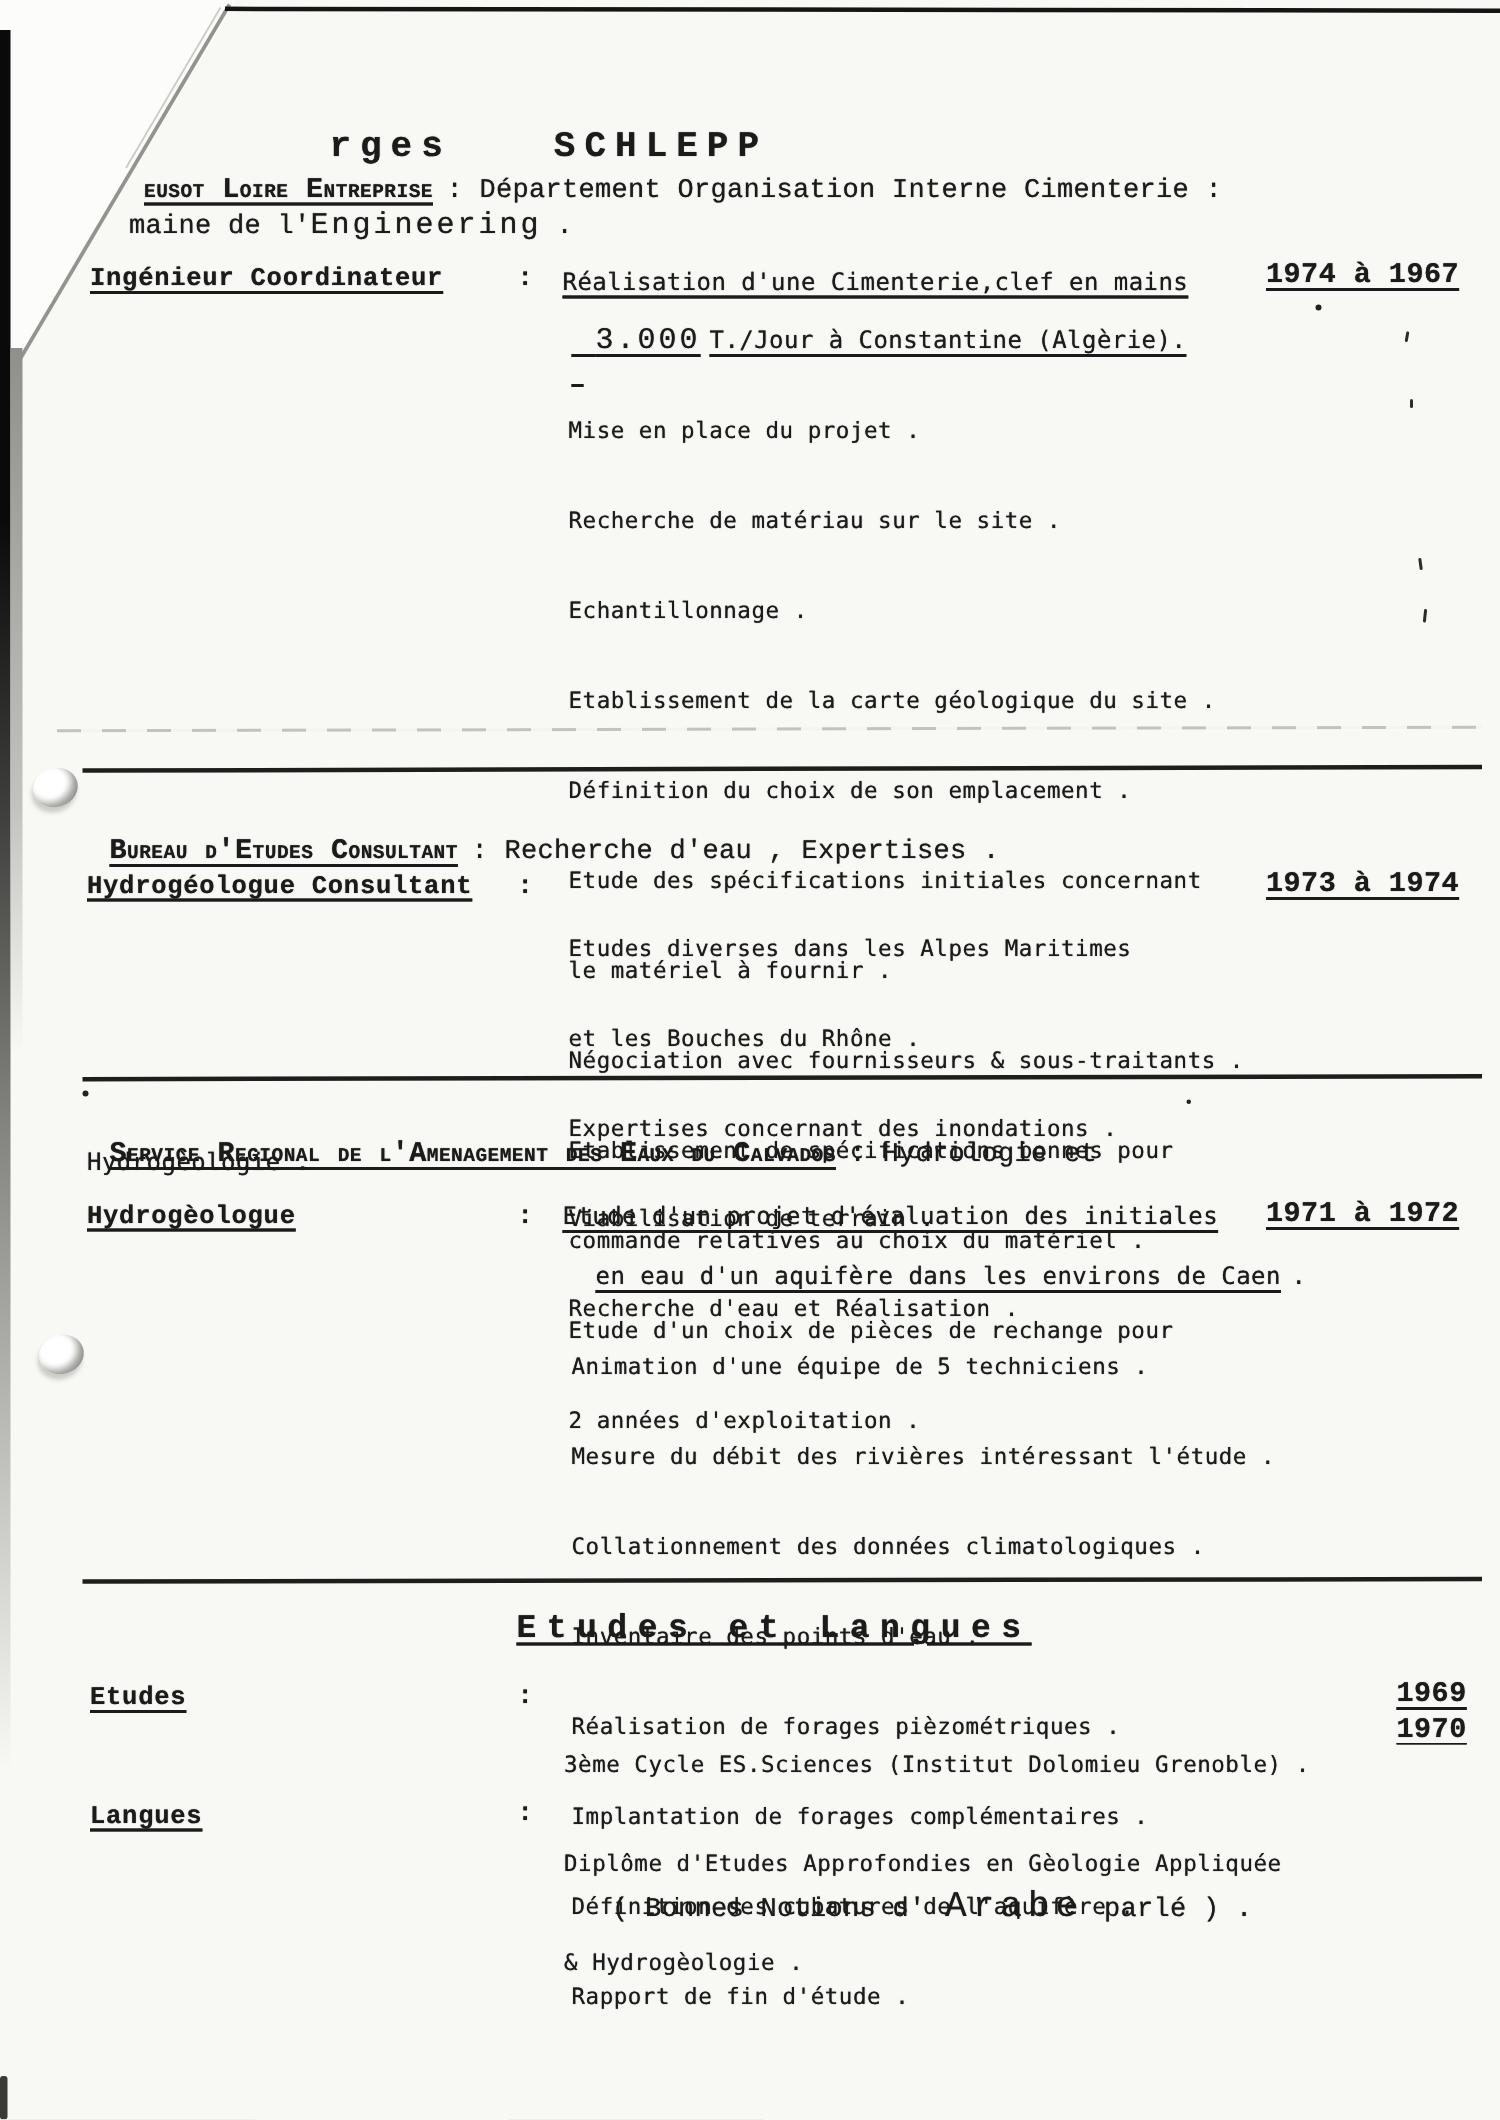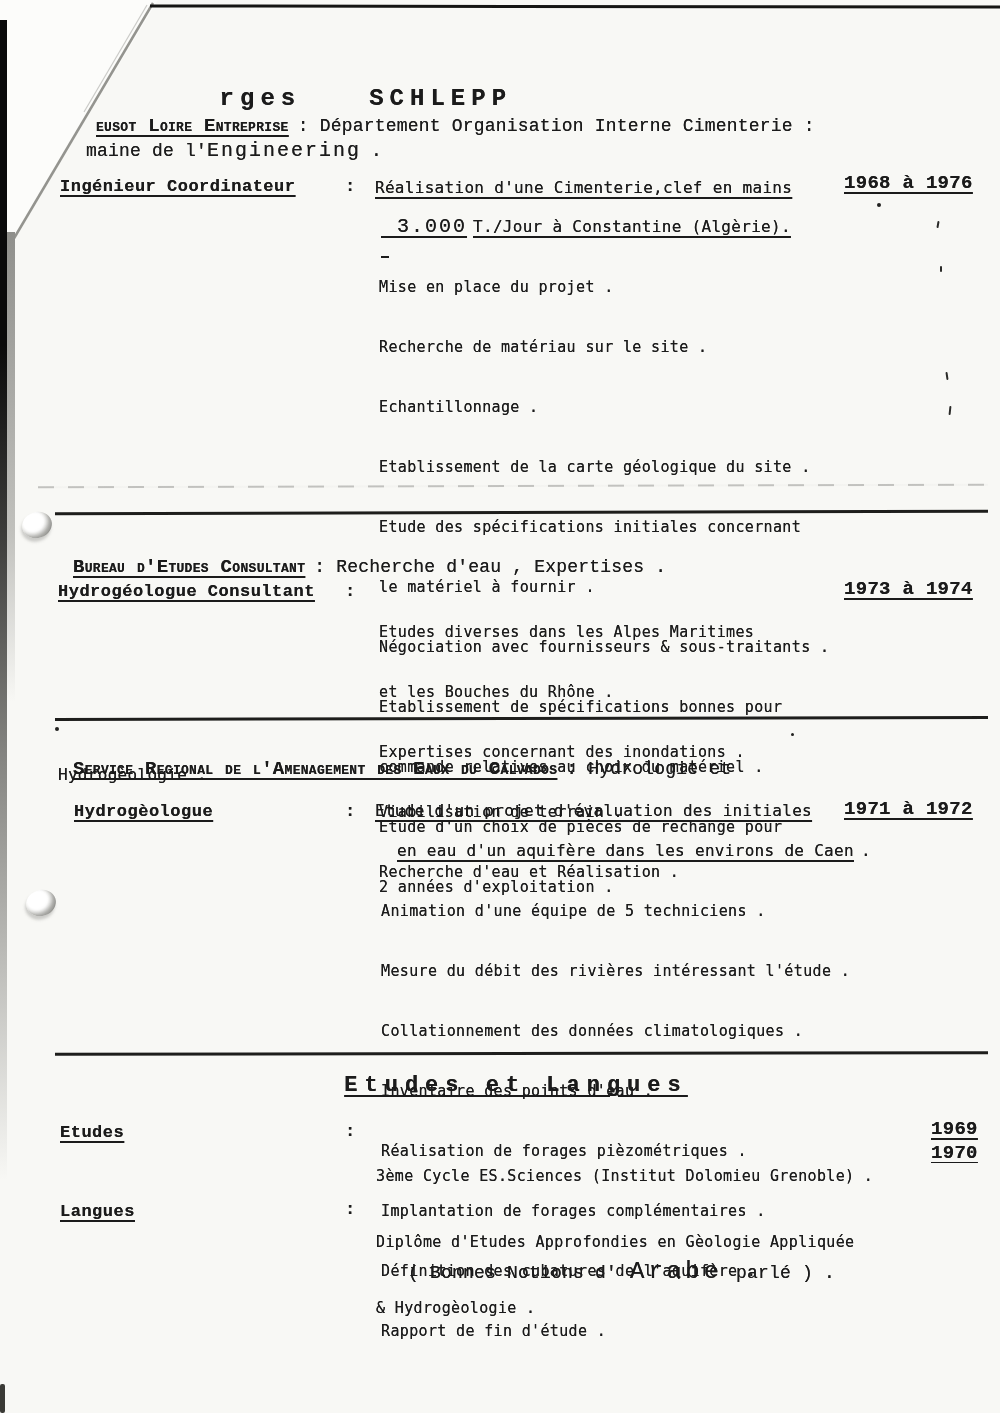--- a/index.html
+++ b/index.html
@@ -74,27 +74,28 @@
   <div class="t" style="left:70px;top:121px;">
     <span class="f-type18">maine de l'</span><span class="wideWord">Engineering</span><span class="f-type18" style="margin-left:10px;">.</span>
   </div>
 
   <div class="t u f-type17" style="left:60px;top:176px;">Ingénieur Coordinateur</div>
   <div class="t f-type17" style="left:345px;top:176px;">:</div>
   <div class="t u f-body16" style="left:375px;top:177px;">Réalisation d'une Cimenterie,clef en mains</div>
   <div class="t u" style="left:381px;top:198px;">
     <span class="wideWord">3.000</span><span class="f-body16" style="margin-left:6px;">T./Jour à Constantine (Algèrie).</span>
   </div>
-  <div class="t u f-type19" style="left:844px;top:171px;">1968 à 1976</div>
+  <div class="t u f-type19" style="left:844px;top:171px;">1974 à 1967</div>
 
   <div class="t f-body" style="left:379px;top:237px;">
     <div>Mise en place du projet .</div>
     <div>Recherche de matériau sur le site .</div>
     <div>Echantillonnage .</div>
     <div>Etablissement de la carte géologique du site .</div>
+    <div>Définition du choix de son emplacement .</div>
     <div>Etude des spécifications initiales concernant</div>
     <div>le matériel à fournir .</div>
     <div>Négociation avec fournisseurs &amp; sous-traitants .</div>
     <div>Etablissement de spécifications bonnes pour</div>
     <div>commande relatives au choix du matériel .</div>
     <div>Etude d'un choix de pièces de rechange pour</div>
     <div>2 années d'exploitation .</div>
   </div>
 
   <div class="rule" style="top:511px;transform:rotate(-.15deg);"></div>
@@ -113,21 +114,21 @@
     <div>Recherche d'eau et Réalisation .</div>
   </div>
 
   <div class="rule" style="top:717px;transform:rotate(-.12deg);"></div>
 
   <div class="t" style="left:57px;top:739px;">
     <span class="sc u f-type19">Service Regional de l'Amenagement des Eaux du Calvados</span><span class="f-type18 mL">: Hydrologie et</span>
   </div>
   <div class="t f-body16" style="left:58px;top:764px;">Hydrogèologie .</div>
 
-  <div class="t u f-type17" style="left:74px;top:801px;">Hydrogèologue</div>
+  <div class="t u f-type17" style="left:58px;top:801px;">Hydrogèologue</div>
   <div class="t f-type17" style="left:345px;top:801px;">:</div>
   <div class="t u f-body16" style="left:375px;top:800px;">Etude d'un projet d'évaluation des initiales</div>
   <div class="t" style="left:381px;top:822px;">
     <span class="u f-body16">en eau d'un aquifère dans les environs de Caen</span><span class="f-body16" style="margin-left:7px;">.</span>
   </div>
   <div class="t u f-type19" style="left:844px;top:797px;">1971 à 1972</div>
 
   <div class="t f-body" style="left:381px;top:861px;">
     <div>Animation d'une équipe de 5 techniciens .</div>
     <div>Mesure du débit des rivières intéressant l'étude .</div>

